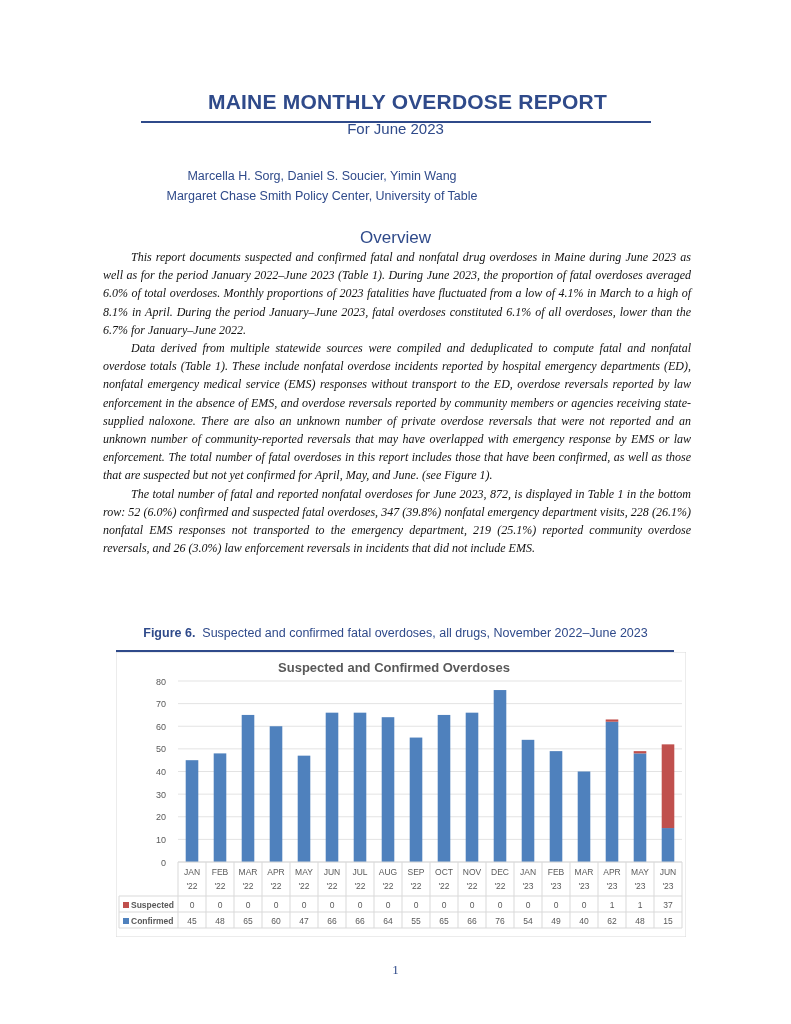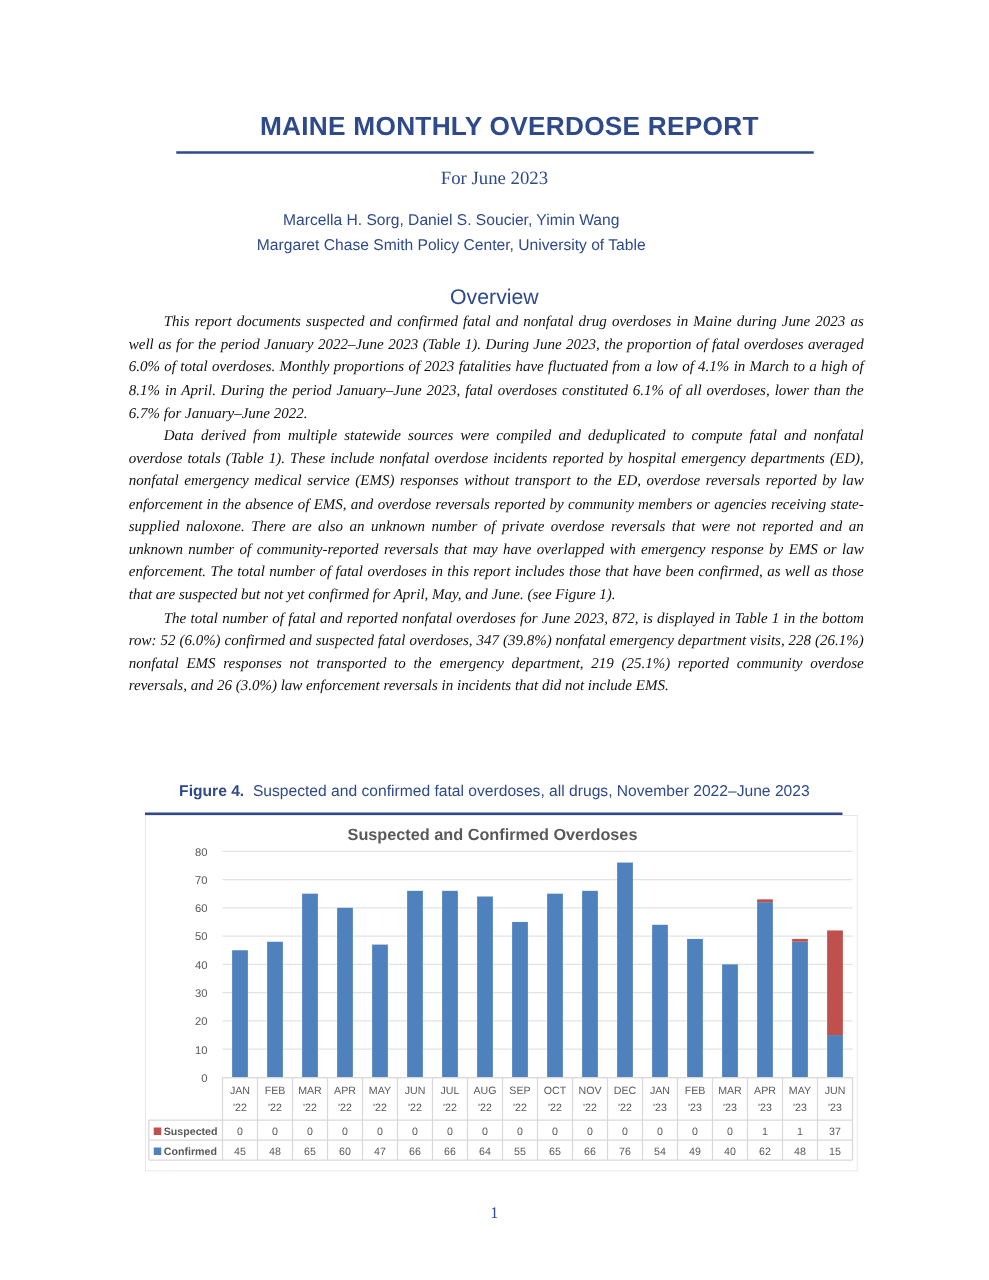--- a/index.html
+++ b/index.html
@@ -1,20 +1,20 @@
 <!DOCTYPE html>
 <html><head>
 <meta charset="utf-8">
 <style>
   html,body{margin:0;padding:0;background:#ffffff;}
   body{width:791px;height:1024px;position:relative;overflow:hidden;font-family:"Liberation Serif",serif;color:#111;}
   .title{position:absolute;left:12px;width:791px;top:90px;text-align:center;font-family:"Liberation Sans",sans-serif;font-weight:bold;font-size:21px;color:#2f4a8a;letter-spacing:0.2px;}
   .title-rule{position:absolute;left:141px;width:340px;top:121px;height:2px;background:#2f4a8a;width:510px;}
-  .subtitle{position:absolute;left:0;width:791px;top:135px;text-align:center;font-family:Liberation Serif, serif;font-size:15px;color:#2f4a8a;}
-  .authors{position:absolute;left:0;width:644px;top:166px;text-align:center;font-family:"Liberation Sans",sans-serif;font-size:12.5px;color:#2f4a8a;line-height:20px;margin-left:39px;}
+  .subtitle{position:absolute;left:0;width:791px;top:120px;text-align:center;font-family:Liberation Sans, sans-serif;font-size:15px;color:#2f4a8a;}
+  .authors{position:absolute;left:0;width:644px;top:166px;text-align:center;font-family:"Liberation Sans",sans-serif;font-size:12.5px;color:#2f4a8a;line-height:20px;}
   .section-h{position:absolute;left:0;width:791px;top:228px;text-align:center;font-family:"Liberation Sans",sans-serif;font-size:17px;color:#2f4a8a;}
   .body{position:absolute;left:103px;width:588px;top:248px;font-size:12px;line-height:18.2px;text-align:justify;font-style:italic;}
   .body p{margin:0;text-indent:28px;}
   .fig-cap{position:absolute;left:0;width:791px;top:626px;text-align:center;font-family:"Liberation Sans",sans-serif;font-size:12.5px;color:#2f4a8a;}
   .fig-cap b{font-weight:bold;}
   .fig-rule{position:absolute;left:116px;width:558px;top:650px;height:2px;background:#2f4a8a;}
   .chart{position:absolute;left:116px;top:652px;width:570px;height:285px;}
   .page-num{position:absolute;left:0;width:791px;top:962px;text-align:center;font-size:13px;color:#2f4a8a;}
   svg text{font-family:"Liberation Sans",sans-serif;}
 </style>
@@ -30,21 +30,21 @@
 </div>
 
 <div class="section-h">Overview</div>
 <div class="body">
   <p>This report documents suspected and confirmed fatal and nonfatal drug overdoses in Maine during June 2023 as well as for the period January 2022–June 2023 (Table 1). During June 2023, the proportion of fatal overdoses averaged 6.0% of total overdoses. Monthly proportions of 2023 fatalities have fluctuated from a low of 4.1% in March to a high of 8.1% in April. During the period January–June 2023, fatal overdoses constituted 6.1% of all overdoses, lower than the 6.7% for January–June 2022.</p>
   <p>Data derived from multiple statewide sources were compiled and deduplicated to compute fatal and nonfatal overdose totals (Table 1). These include nonfatal overdose incidents reported by hospital emergency departments (ED), nonfatal emergency medical service (EMS) responses without transport to the ED, overdose reversals reported by law enforcement in the absence of EMS, and overdose reversals reported by community members or agencies receiving state-supplied naloxone. There are also an unknown number of private overdose reversals that were not reported and an unknown number of community-reported reversals that may have overlapped with emergency response by EMS or law enforcement. The total number of fatal overdoses in this report includes those that have been confirmed, as well as those that are suspected but not yet confirmed for April, May, and June. (see Figure 1).</p>
   <p>The total number of fatal and reported nonfatal overdoses for June 2023, 872, is displayed in Table 1 in the bottom row: 52 (6.0%) confirmed and suspected fatal overdoses, 347 (39.8%) nonfatal emergency department visits, 228 (26.1%) nonfatal EMS responses not transported to the emergency department, 219 (25.1%) reported community overdose reversals, and 26 (3.0%) law enforcement reversals in incidents that did not include EMS.</p>
 </div>
 
 <div class="fig-cap">
-  <b>Figure 4.</b>&nbsp;
+  <b>Figure 6.</b>&nbsp;
   <span>Suspected and confirmed fatal overdoses, all drugs, November 2022–June 2023</span>
 </div>
 <div class="fig-rule"></div>
 
 <svg class="chart" viewBox="0 0 570 285" width="570" height="285">
   <rect x="0" y="0" width="570" height="285" fill="#ffffff" stroke="#d9d9d9" stroke-width="1"></rect>
   <text id="chart-title" x="278" y="20" text-anchor="middle" font-size="13" font-weight="bold" fill="#595959">Suspected and Confirmed Overdoses</text>
   <g id="grid">
       <line x1="62" x2="566" y1="210" y2="210" stroke="#e3e3e3" stroke-width="1"></line>
       <line x1="62" x2="566" y1="187.375" y2="187.375" stroke="#e3e3e3" stroke-width="1"></line>

